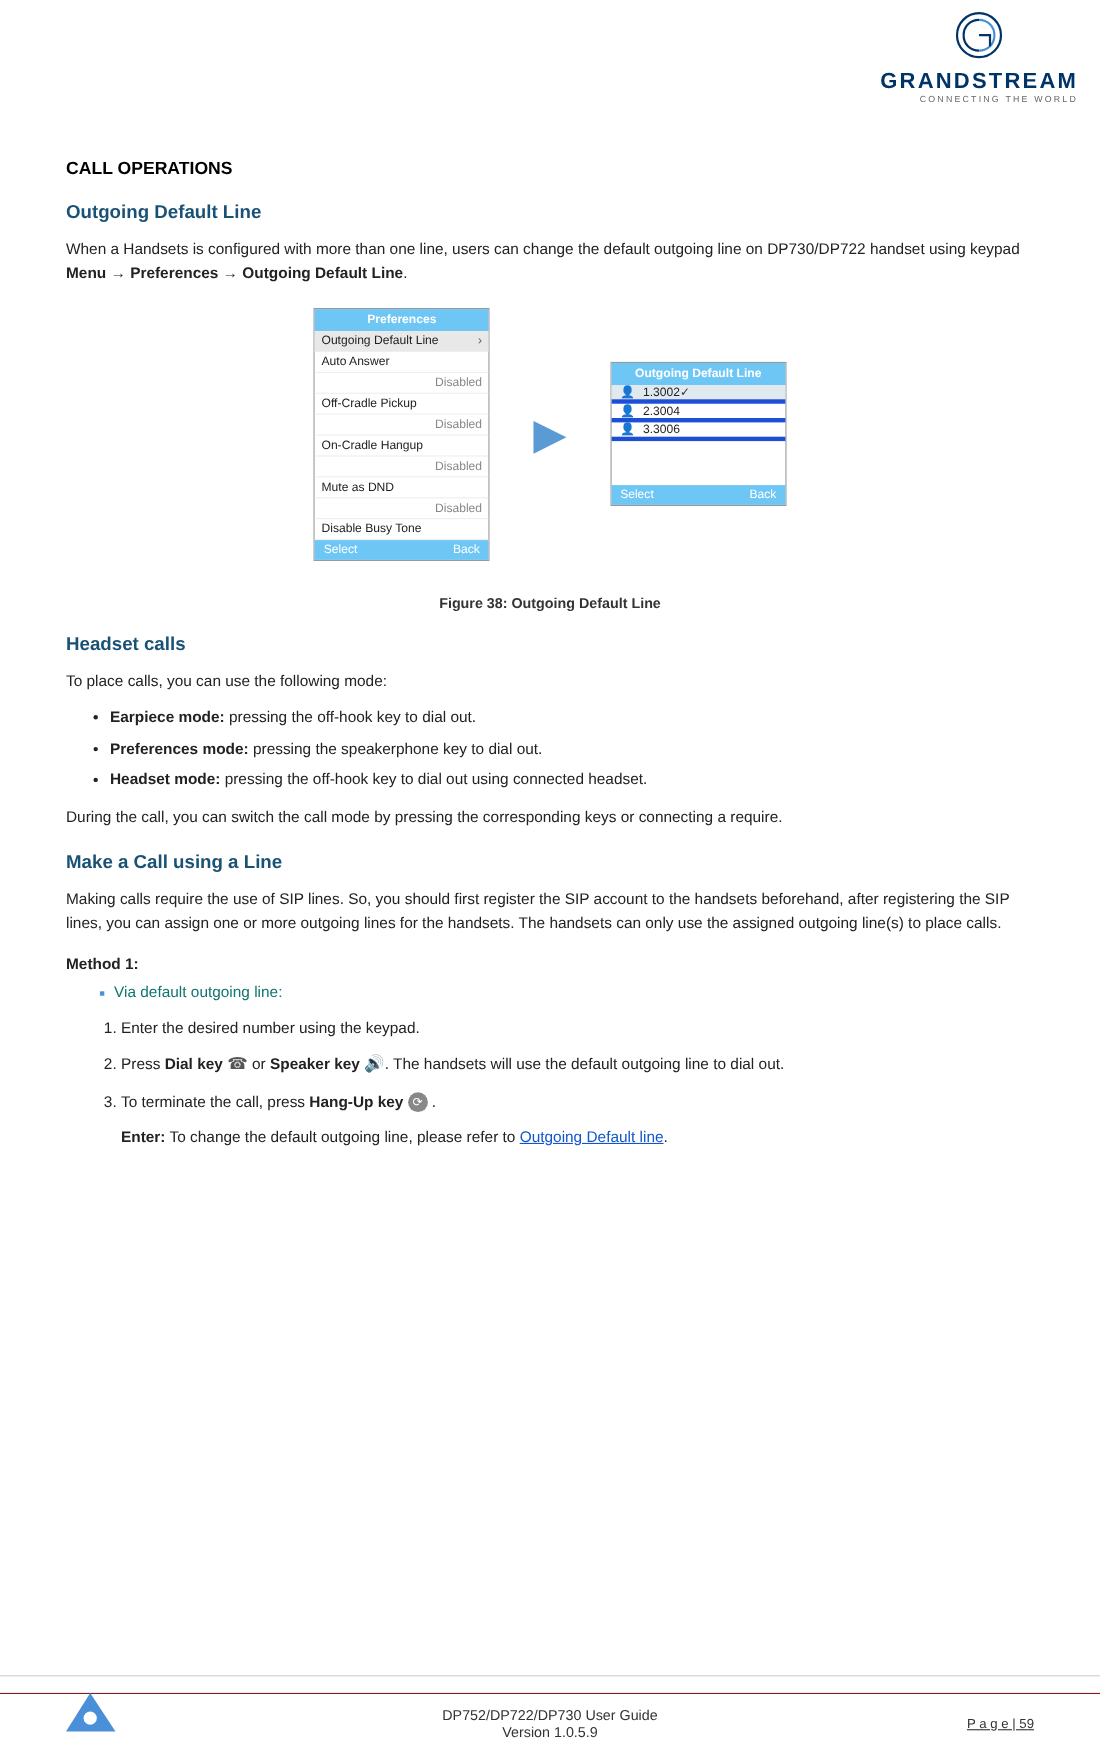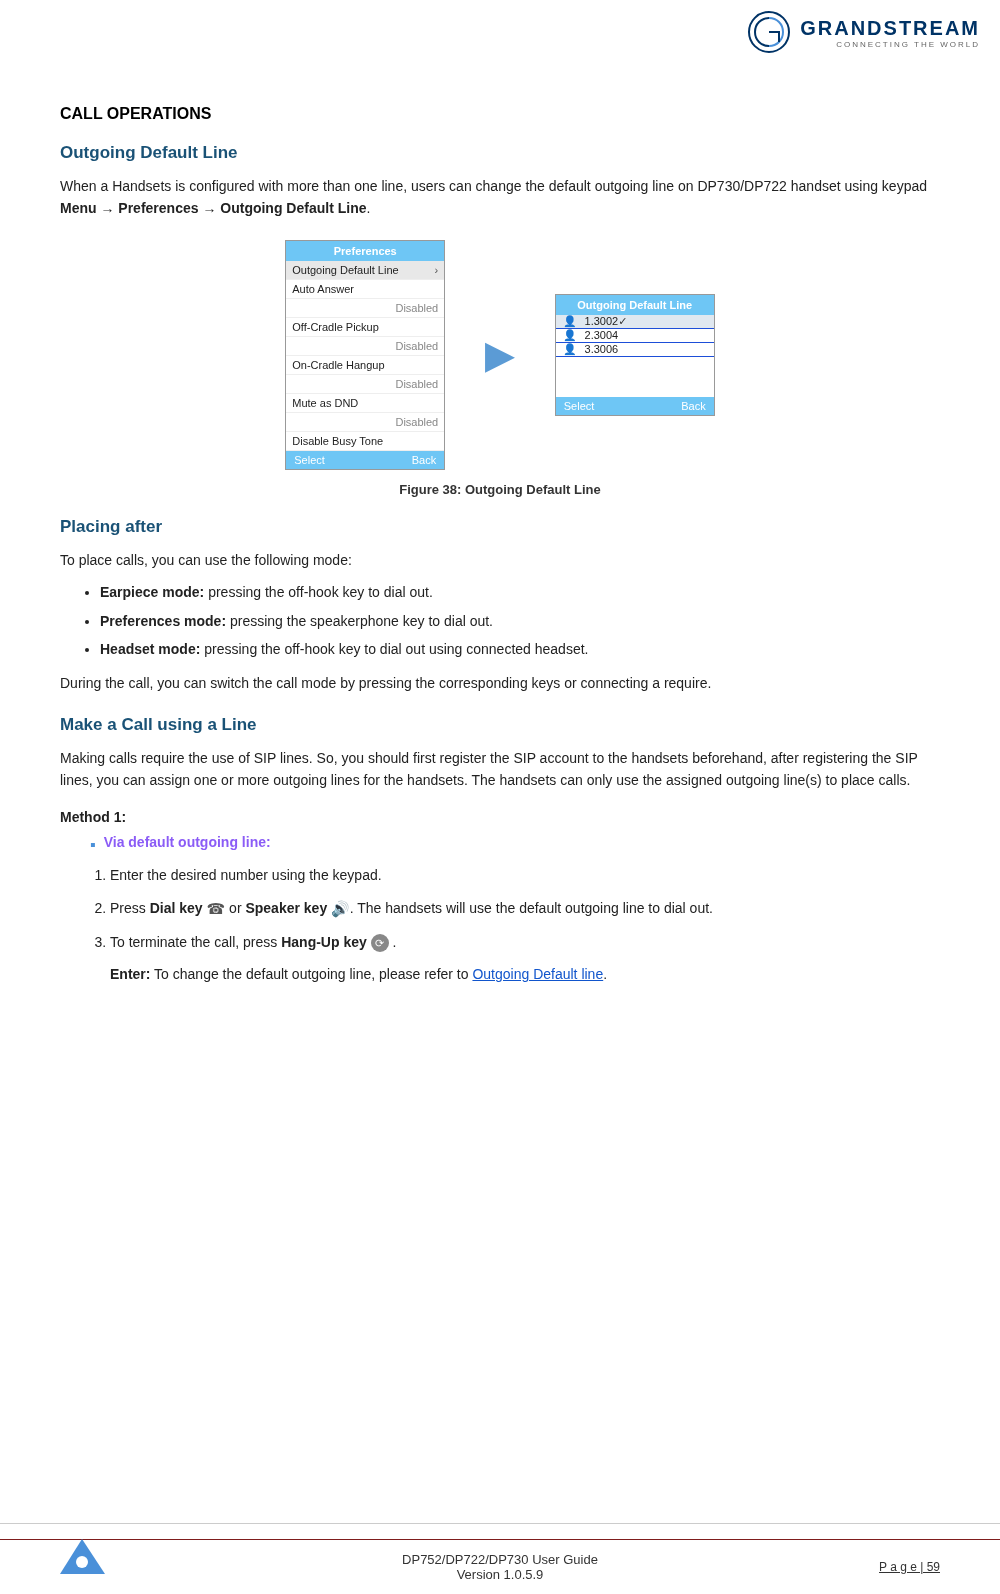--- a/index.html
+++ b/index.html
@@ -25,20 +25,21 @@
       border-bottom: none;
     }
     .logo-container {
       text-align: right;
     }
     .logo-img {
       display: flex;
       align-items: center;
       justify-content: flex-end;
       gap: 8px;
+      flex-direction: column;
     }
 
     
     h1.section-title {
       font-size: 16px;
       font-weight: bold;
       color: #000;
       margin-top: 20px;
       margin-bottom: 20px;
     }
@@ -55,20 +56,21 @@
       margin-bottom: 10px;
       line-height: 1.6;
     }
 
     
     .figure-container {
       display: flex;
       flex-direction: column;
       align-items: center;
       margin: 20px 0 10px 0;
+      gap: 19px;
     }
 
     .figure-images {
       display: flex;
       align-items: center;
       gap: 30px;
       margin-bottom: 8px;
     }
 
     .phone-screen {
@@ -125,21 +127,21 @@
       text-align: center;
       padding: 4px 6px;
       font-size: 11px;
       font-weight: bold;
     }
     .outgoing-screen .line-row {
       display: flex;
       align-items: center;
       justify-content: flex-start;
       padding: 0 8px;
-      border-bottom: 1px solid #1d4ed8;
+      border-bottom: 4px solid #1d4ed8;
       font-size: 11px;
     }
     .outgoing-screen .line-row .line-icon {
       color: #4a90d9;
       margin-right: 4px;
     }
     .outgoing-screen .line-row .check {
       color: #333;
     }
     .outgoing-screen .screen-footer {
@@ -181,23 +183,22 @@
       margin-left: 30px;
       margin-bottom: 8px;
     }
     .sub-bullet-marker {
       margin-right: 8px;
       color: #4a90d9;
       font-size: 16px;
       line-height: 1.4;
     }
     .sub-bullet-text {
-      color: #8b5cf6;
+      color: #0f766e;
       font-size: 14px;
-      font-weight: bold;
     }
 
     ol.numbered-list {
       margin-left: 50px;
       margin-top: 6px;
     }
     ol.numbered-list li {
       margin-bottom: 10px;
       line-height: 1.6;
     }
@@ -362,21 +363,21 @@
         <div class="screen-footer">
           <span>Select</span>
           <span>Back</span>
         </div>
       </div>
     </div>
 
     <div class="figure-caption">Figure 38: Outgoing Default Line</div>
   </div>
 
-  <h2 class="subsection-title">Placing after</h2>
+  <h2 class="subsection-title">Headset calls</h2>
 
   <p>To place calls, you can use the following mode:</p>
 
   <ul class="content-list">
     <li><span class="bold">Earpiece mode:</span> pressing the off-hook key to dial out.</li>
     <li><span class="bold">Preferences mode:</span> pressing the speakerphone key to dial out.</li>
     <li><span class="bold">Headset mode:</span> pressing the off-hook key to dial out using connected headset.</li>
   </ul>
 
   <p>During the call, you can switch the call mode by pressing the corresponding keys or connecting a require.</p>

